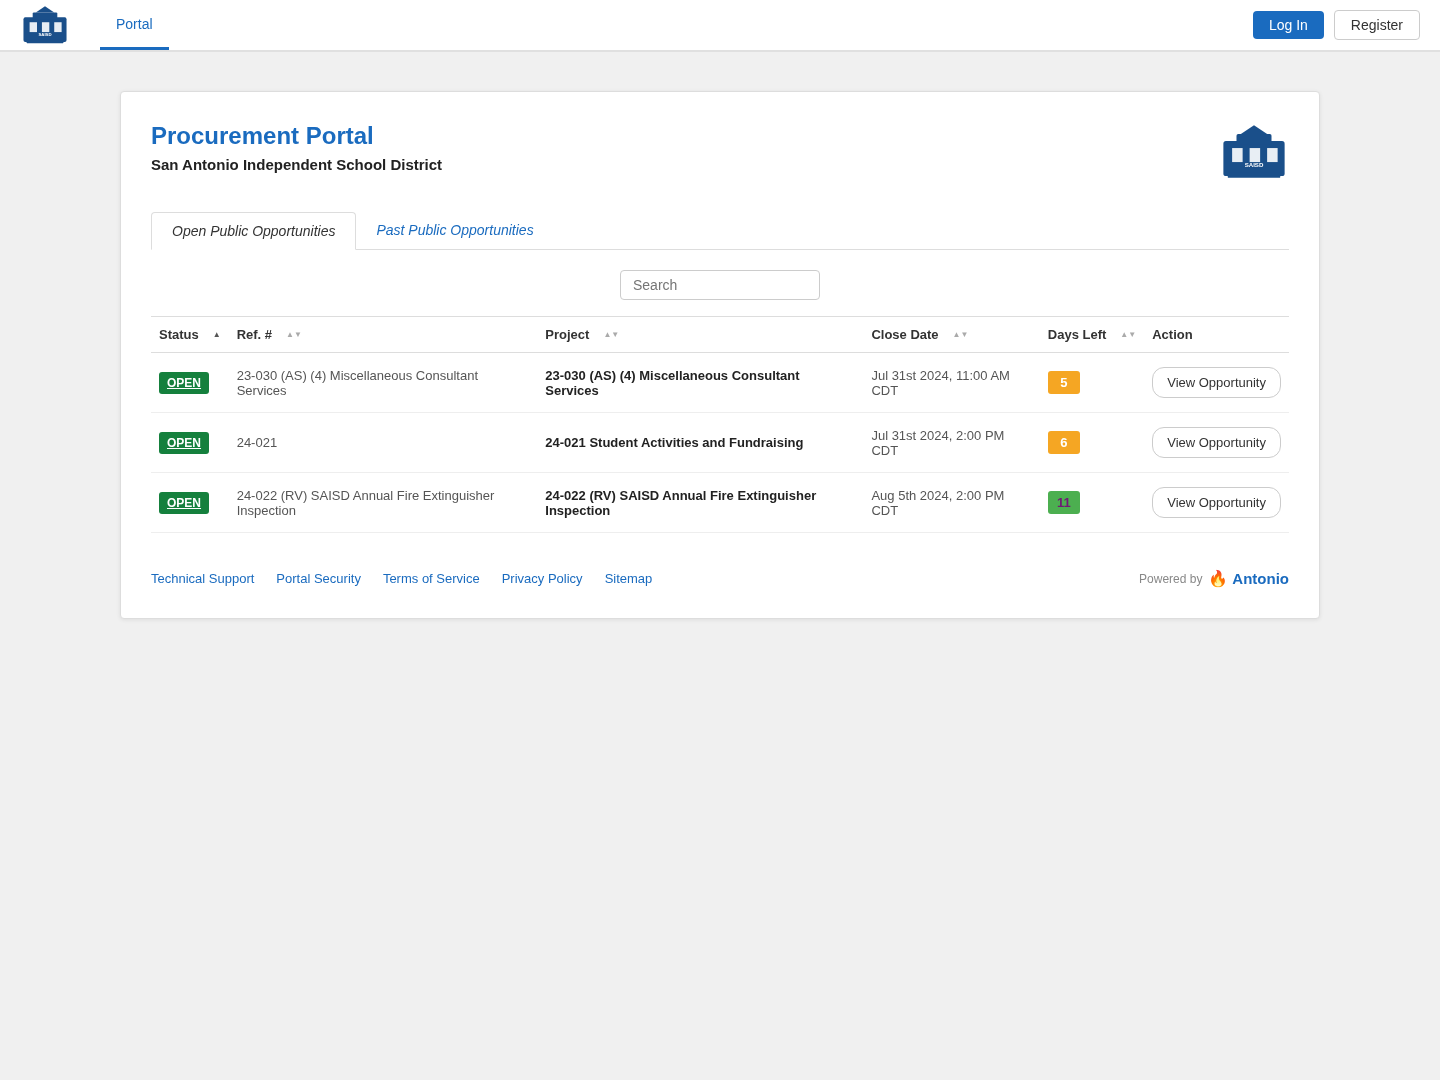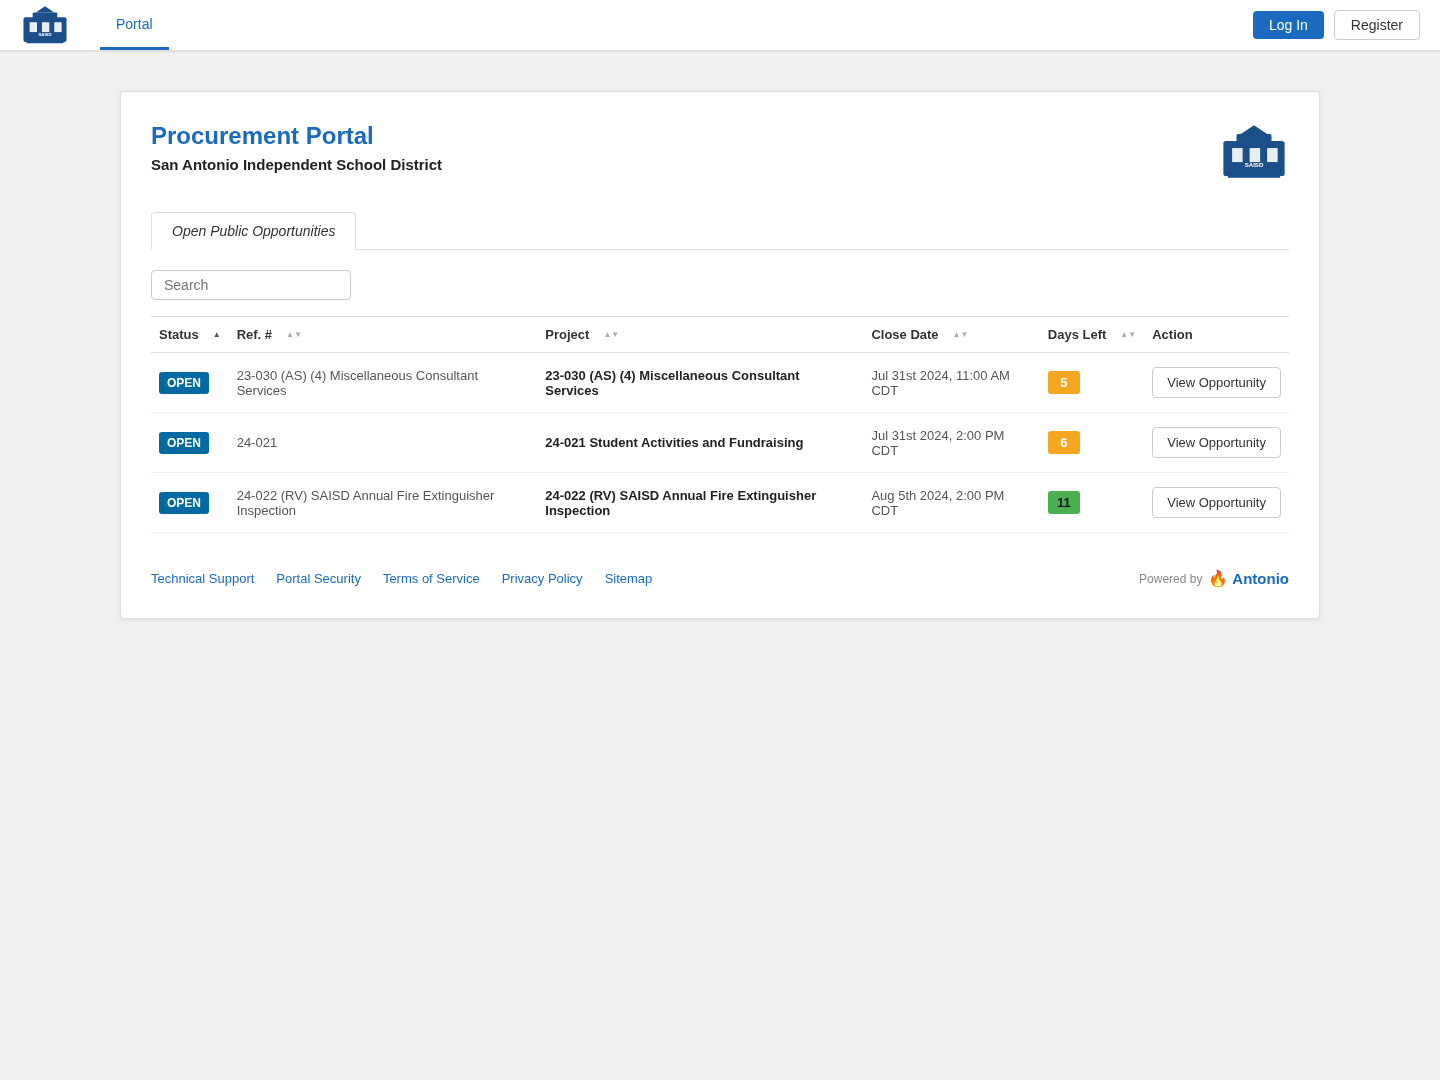--- a/index.html
+++ b/index.html
@@ -131,21 +131,21 @@
       border-radius: 4px 4px 0 0;
     }
     .tab.inactive {
       color: #1a6bbf;
       border: none;
     }
 
     
     .table-toolbar {
       display: flex;
-      justify-content: flex-start;
+      justify-content: center;
       margin-bottom: 16px;
     }
     .search-input {
       border: 1px solid #ccc;
       border-radius: 4px;
       padding: 6px 12px;
       width: 200px;
       font-size: 14px;
       color: #999;
       outline: none;
@@ -183,51 +183,52 @@
     .sort-up { color: #555; }
     .opp-table tbody tr {
       border-bottom: 1px solid #eee;
     }
     .opp-table td {
       padding: 14px 8px;
       font-size: 13px;
       vertical-align: middle;
     }
     .status-badge {
-      background: #0369a1;
+      background: #15803d;
       color: #fff;
       padding: 4px 8px;
       border-radius: 3px;
       font-size: 12px;
       font-weight: bold;
       display: inline-block;
+      text-decoration: underline;
     }
     .days-badge {
       display: inline-block;
       padding: 4px 8px;
       border-radius: 3px;
       font-weight: bold;
       font-size: 13px;
       min-width: 32px;
       text-align: center;
     }
     .days-orange { background: #f5a623; color: #fff; }
-    .days-green { background: #4caf50; color: #0f172a; }
+    .days-green { background: #4caf50; color: #701a75; }
     .project-name {
       font-weight: bold;
       color: #222;
     }
     .ref-text { color: #555; }
     .close-date { color: #555; }
 
     .btn-view {
       background: #fff;
       border: 1px solid #ccc;
       padding: 7px 14px;
-      border-radius: 4px;
+      border-radius: 12px;
       cursor: pointer;
       font-size: 13px;
       color: #333;
       white-space: nowrap;
     }
 
     
     .portal-footer {
       display: flex;
       align-items: center;
@@ -315,20 +316,21 @@
           <rect x="20" y="12" width="40" height="12" rx="2" fill="#1a4f8a"></rect>
           <polygon points="40,2 55,12 25,12" fill="#1a4f8a"></polygon>
           <rect x="10" y="56" width="60" height="6" rx="1" fill="#1a4f8a"></rect>
           <text x="40" y="50" text-anchor="middle" fill="#fff" font-size="7" font-weight="bold" font-family="Arial">SAISD</text>
         </svg>
       </div>
     </div>
 
     <div class="tabs">
       <div class="tab active">Open Public Opportunities</div>
+      <div class="tab inactive">Past Public Opportunities</div>
     </div>
 
     <div class="table-toolbar">
       <input type="text" class="search-input" placeholder="Search" style="">
     </div>
 
     <table class="opp-table">
       <thead>
         <tr>
           <th>

